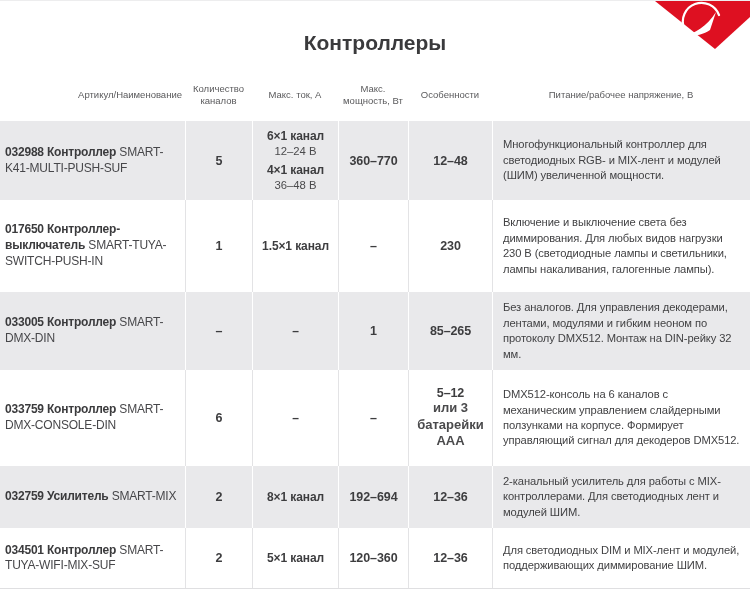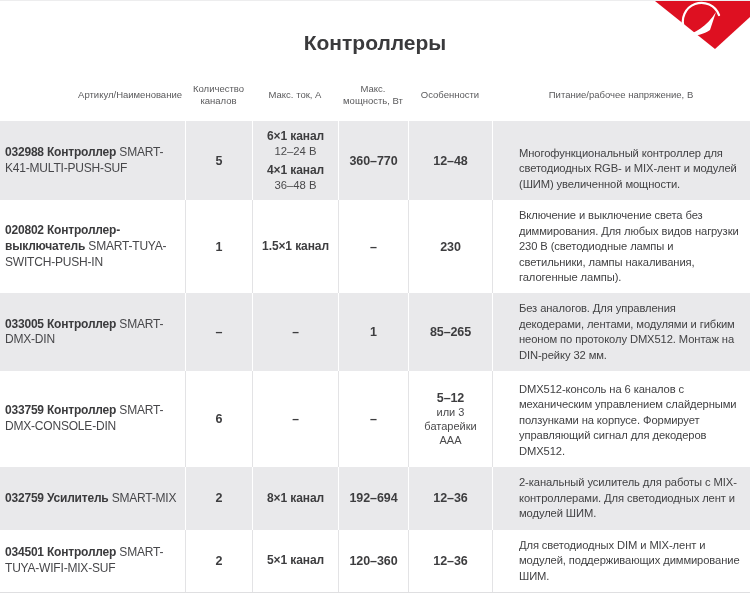--- a/index.html
+++ b/index.html
@@ -51,23 +51,23 @@
   .cell.center{text-align:center;}
 
   .c-name{padding-right:6px;}
   .nm{font-size:12px;line-height:1.32;letter-spacing:-0.2px;color:#47474a;}
   .nm-b{font-weight:bold;color:#3b3b3d;}
 
   .num{font-size:12.5px;font-weight:bold;color:#3d3d3f;letter-spacing:-0.1px;}
   .cur-group + .cur-group{margin-top:5px;}
   .cur-main{font-size:12px;font-weight:bold;color:#3d3d3f;line-height:1.25;letter-spacing:-0.1px;}
   .cur-sub{font-size:11.3px;color:#4a4a4c;line-height:1.25;}
-  .v-sub{font-size:11px;font-weight:normal;color:#4a4a4c;line-height:1.28;}
-
-  .c-feat{padding-left:26px;padding-right:8px;justify-content:flex-end;}
+  .v-sub{font-size:13px;font-weight:bold;color:#4a4a4c;line-height:1.28;}
+
+  .c-feat{padding-left:10px;padding-right:8px;}
   .feat{font-size:11.2px;line-height:1.38;color:#424244;letter-spacing:-0.1px;max-width:250px;}
 </style>
 </head>
 <body>
 
 <div class="page">
 
   <svg class="logo-svg" width="95" height="50" viewBox="0 0 95 50" aria-hidden="true">
     <polygon points="0,0 95,0 95,16 60,48" fill="#de1021"></polygon>
     <path d="M29 27 A18 18 0 0 1 64 14" stroke="#ffffff" stroke-width="2.2" fill="none" stroke-linecap="round"></path>
@@ -110,21 +110,21 @@
       <div class="num v-main">12–48</div>
 
     </div>
     <div class="cell c-feat">
       <div class="feat">Многофункциональный контроллер для светодиодных RGB- и MIX-лент и модулей (ШИМ) увеличенной мощности.</div>
     </div>
   </div>
 
   <div class="row grid-cols white">
     <div class="cell c-name">
-      <div class="nm"><span class="nm-b">020802 Контроллер-выключатель</span> <span class="nm-m">SMART-TUYA-SWITCH-PUSH-IN</span></div>
+      <div class="nm"><span class="nm-b">017650 Контроллер-выключатель</span> <span class="nm-m">SMART-TUYA-SWITCH-PUSH-IN</span></div>
     </div>
     <div class="cell center">
       <div class="num ch">1</div>
     </div>
     <div class="cell center cur">
             <div class="cur-group">
               <div class="cur-main">1.5×1 канал</div>
             </div>
           </div>
     <div class="cell center">

